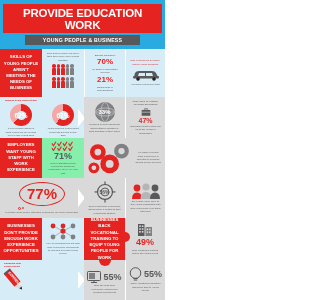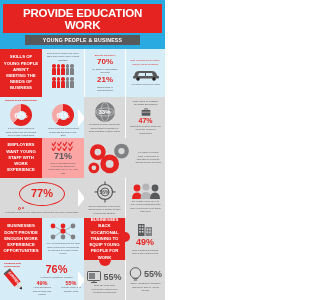--- a/index.html
+++ b/index.html
@@ -31,33 +31,33 @@
   .cell { position:relative; overflow:hidden; }
 
   .redbox {
     background:#e52421; color:#fff; font-weight:bold;
     font-size:4.3px; line-height:1.45; text-align:center;
     display:flex; align-items:center; justify-content:center;
     padding:2px 3px;
   }
   .bluebox { background:#d6ecf7; }
   .greybox { background:#d9d9d9; }
-  .whitebox { background:#fca5a5; }
+  .whitebox { background:#86efac; }
 
   .micro {
     font-size:2.5px; line-height:1.35; color:#58595b;
     text-align:center; padding:0 2px;
   }
   .micro.red { color:#e52421; }
 
   .stat {
     font-weight:bold; font-size:8px; color:#e52421;
     text-align:center; line-height:1;
   }
-  .stat.big { font-size:11px; }
+  .stat.big { font-size:15px; }
   .stat.mid { font-size:9px; }
 
   
   .arrow-r {
     position:absolute; right:-4px; top:50%; transform:translateY(-50%);
     width:0; height:0; border-top:5px solid transparent;
     border-bottom:5px solid transparent; border-left:5px solid #e52421;
     z-index:5;
   }
   .chev {
@@ -379,34 +379,20 @@
         <svg width="26" height="26" viewBox="0 0 26 26">
           <g transform="rotate(-40 13 13)">
             <rect x="9" y="1" width="8" height="16" fill="#e52421"></rect>
             <polygon points="9,17 17,17 13,24" fill="#d9d9d9"></polygon>
             <polygon points="11.5,21.5 14.5,21.5 13,24" fill="#231f20"></polygon>
             <rect x="9" y="0" width="8" height="2" fill="#58595b"></rect>
             <text x="13" y="11" font-size="3.6" font-weight="bold" fill="#fff" text-anchor="middle" transform="rotate(90 13 11)" font-family="Liberation Sans">CONNECT</text>
           </g>
         </svg>
       </div>
-      <div style="flex:1;display:flex;flex-direction:column;align-items:center;gap:1px;">
-        <div class="stat big">76%</div>
-        <div class="micro">in agreed vocational courses</div>
-        <div style="display:flex;gap:5px;margin-top:1px;">
-          <div style="width:24px;display:flex;flex-direction:column;align-items:center;">
-            <div class="stat" style="font-size:5.5px;">49%</div>
-            <div class="micro">Apprenticeships and courses and results</div>
-          </div>
-          <div style="width:24px;display:flex;flex-direction:column;align-items:center;">
-            <div class="stat" style="font-size:5.5px;">55%</div>
-            <div class="micro">Provide more and industry work</div>
-          </div>
-        </div>
-      </div>
       <div class="chev" style="right:-1px;border-left:7px solid #fff;"></div>
     </div>
 
     <div class="cell greybox puzzle" style="width:41px;padding:3px 2px;display:flex;flex-direction:column;align-items:center;justify-content:center;gap:1px;">
       <div class="puzzle-knob" style="left:50%;top:-6px;transform:translateX(-50%);width:12px;height:12px;background:#e52421;"></div>
       <div style="display:flex;align-items:center;gap:2px;margin-top:6px;">
         <svg width="14" height="12" viewBox="0 0 14 12">
           <rect x="0.5" y="0.5" width="13" height="9" rx="0.8" fill="none" stroke="#58595b" stroke-width="1"></rect>
           <rect x="2" y="2" width="6" height="6" fill="#808184"></rect>
           <line x1="7" y1="9.5" x2="7" y2="11.5" stroke="#58595b" stroke-width="1"></line>

